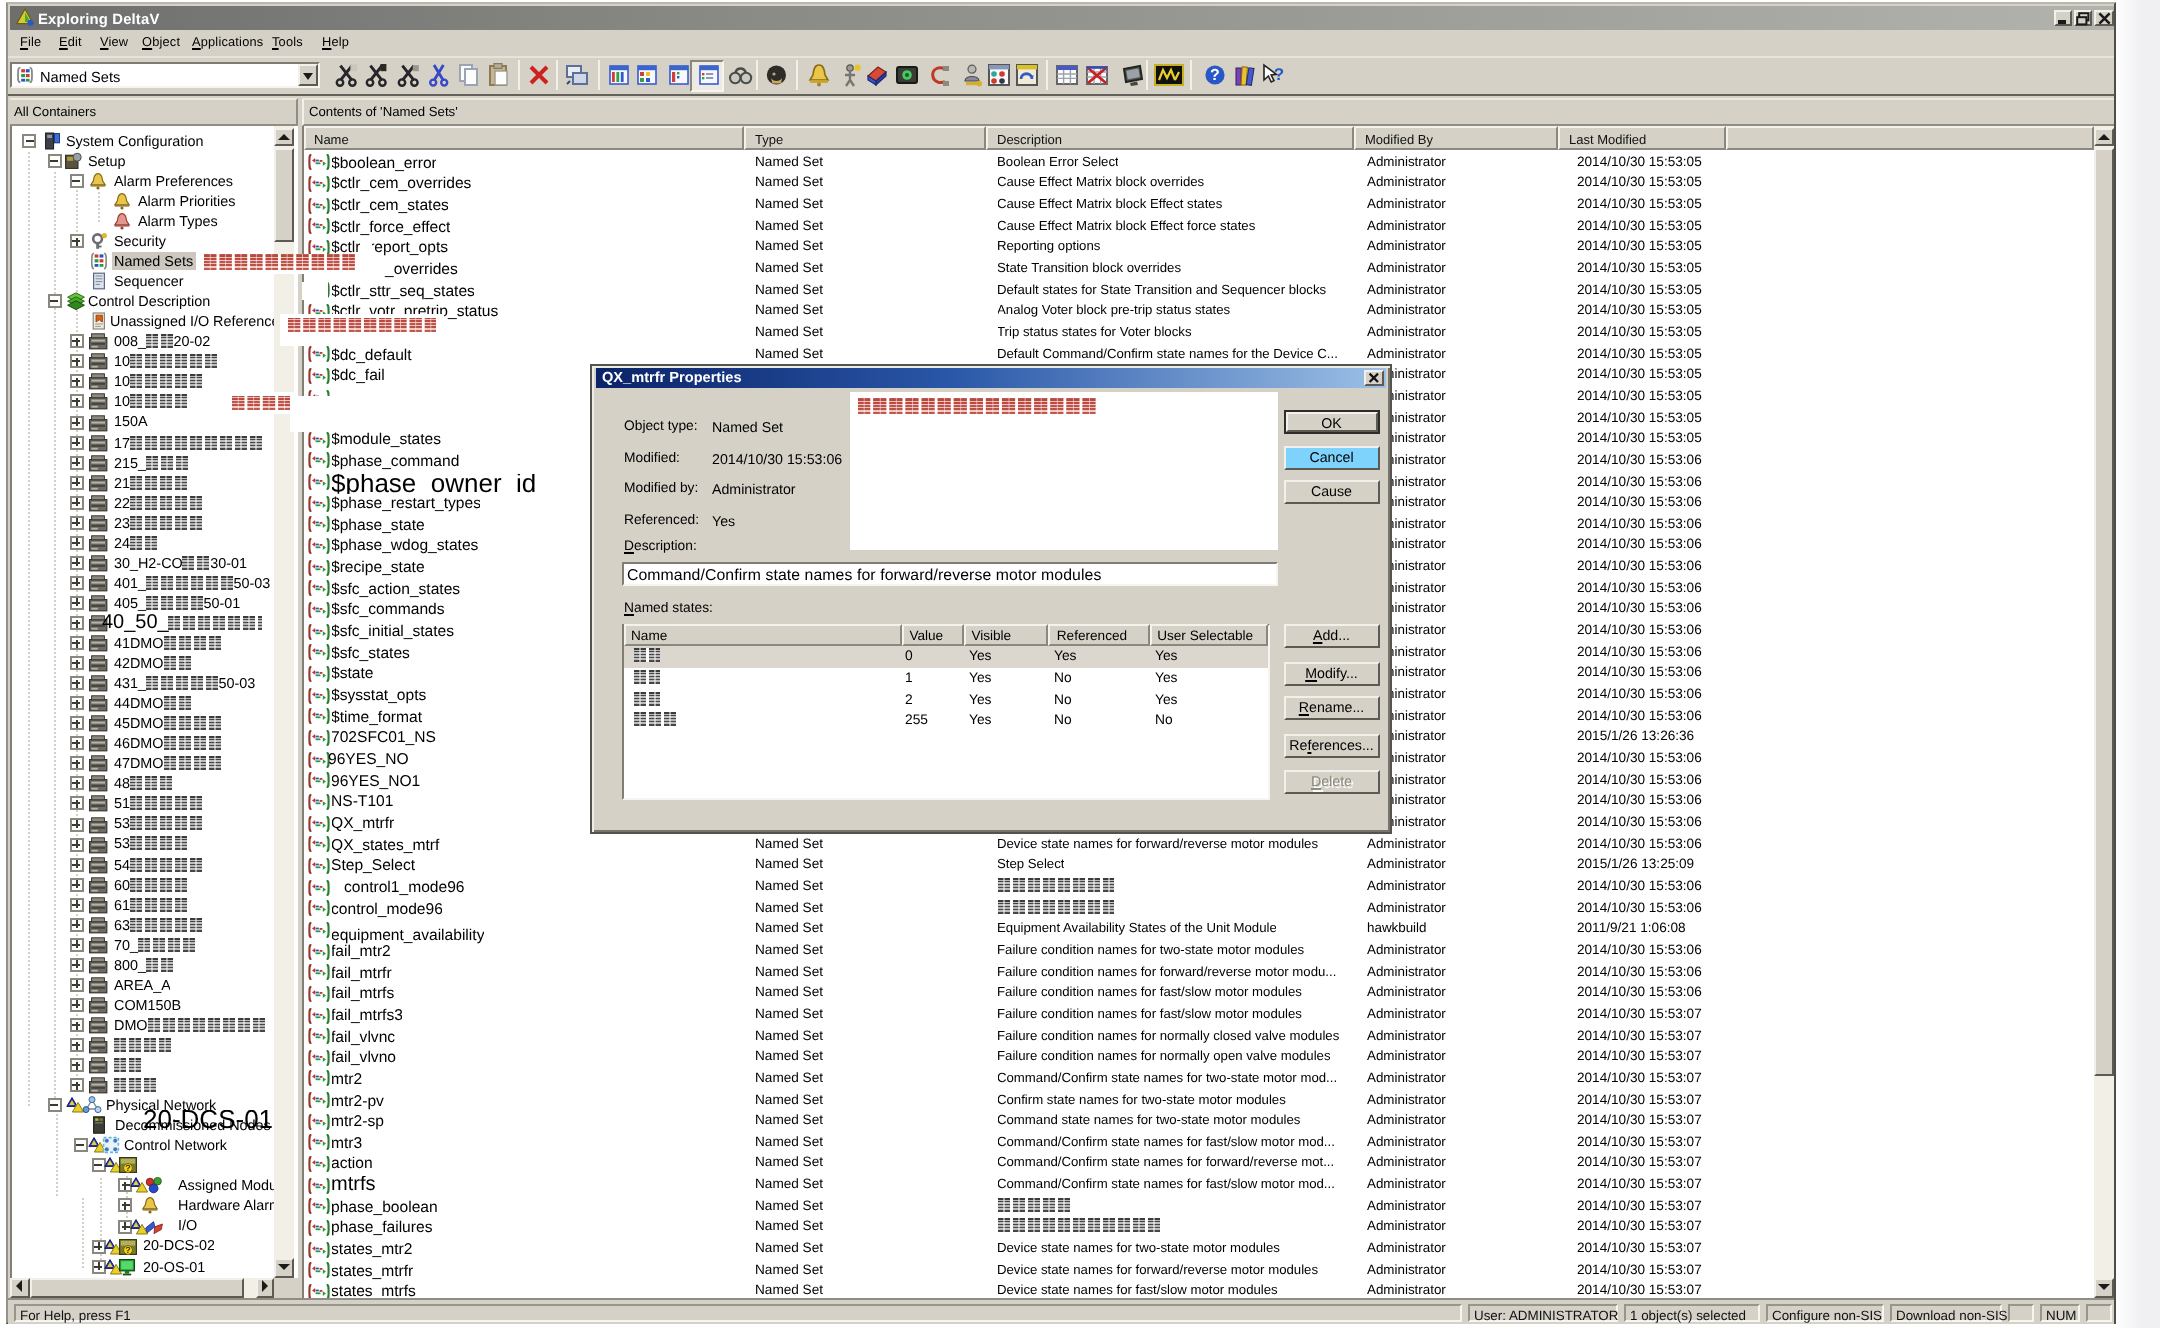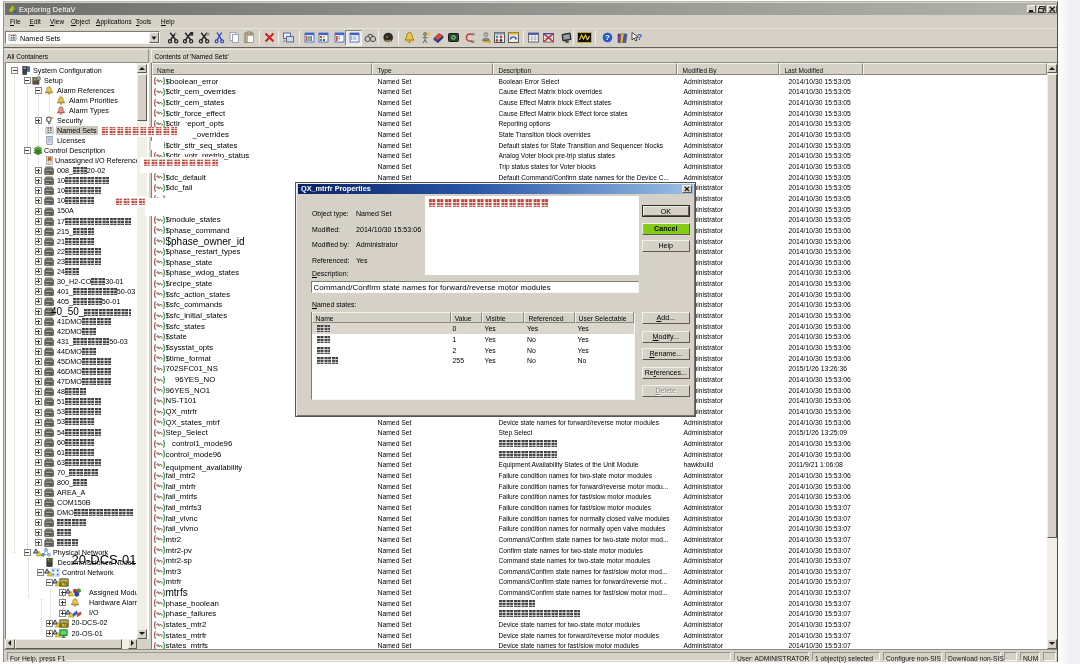--- a/index.html
+++ b/index.html
@@ -16,21 +16,21 @@
 
 </style></head><body>
 <div class="a" style="left:1058px;top:0;width:22px;height:664px;background:linear-gradient(90deg,#fff,#f0f0f3 55%)"></div>
 <div class="a" style="left:3px;top:1px;width:1055px;height:661px;background:#d5d1c7;border-left:1px solid #94918a;border-top:1px solid #b9b6ae;border-right:1px solid #504e48;border-bottom:1px solid #504e48"></div>
 <div class="a" style="left:5px;top:3px;width:1052px;height:11.5px;background:linear-gradient(90deg,#6e6e6d,#8a8a86 35%,#b3b3ad)"></div>
 <svg class="a" style="left:7.5px;top:4px" width="9" height="9">
     <path d="M4.5 0.5 L8.6 7.8 L0.4 7.8 Z" fill="#d8c92e" stroke="#6a6010" stroke-width="0.6"></path>
     <path d="M4.5 2.2 L7.2 7 L4.5 7 Z" fill="#3fae3c"></path>
     <circle cx="7.2" cy="7.4" r="1.5" fill="#2b57c8"></circle>
   </svg>
-<div class="t" style="left:19px;top:4.6px;font-weight:normal;color:#fff;font-size:7.4px;letter-spacing:0.1px">Exploring DeltaV</div>
+<div class="t" style="left:19px;top:4.6px;font-weight:bold;color:#fff;font-size:7.4px;letter-spacing:0.1px">Exploring DeltaV</div>
 <div class="a bev" style="left:1026.5px;top:4.5px;width:9.5px;height:8.5px"></div>
 <div class="a bev" style="left:1036.5px;top:4.5px;width:9.5px;height:8.5px"></div>
 <div class="a bev" style="left:1047px;top:4.5px;width:9.5px;height:8.5px"></div>
 <div class="a" style="left:1028.5px;top:10.2px;width:4.5px;height:1.6px;background:#1a1a1a"></div>
 <svg class="a" style="left:1038px;top:5.5px" width="7" height="7">
     <rect x="1.6" y="0.6" width="4.6" height="3.6" fill="none" stroke="#1a1a1a" stroke-width="1"></rect>
     <rect x="0.6" y="2.6" width="4.6" height="3.6" fill="#d5d1c7" stroke="#1a1a1a" stroke-width="1"></rect>
   </svg>
 <svg class="a" style="left:1048.5px;top:5.5px" width="7" height="7">
     <path d="M0.7 0.7 L5.8 5.8 M5.8 0.7 L0.7 5.8" stroke="#1a1a1a" stroke-width="1.3"></path>
@@ -257,21 +257,21 @@
     <circle cx="6.6" cy="2.6" r="2" fill="#9aa0a8" stroke="#4a5058" stroke-width="0.5"></circle>
   </svg>
 <div class="t" style="left:44px;top:75.8px;font-size:7.2px;max-width:93px;overflow:hidden">Setup</div>
 <div class="a" style="left:34.5px;top:86.9px;width:7px;height:7px;background:#fdfdfb;border:1px solid #8a887e"></div>
 <div class="a" style="left:36.0px;top:89.9px;width:4px;height:1px;background:#3a3a36"></div>
 <svg class="a" style="left:43.5px;top:85.9px" width="10" height="9">
     <path d="M5 0.8 C3.3 0.8 2.9 2.2 2.7 4.4 L1.4 6.4 L8.6 6.4 L7.3 4.4 C7.1 2.2 6.7 0.8 5 0.8 Z" fill="#e9c548" stroke="#8a6a18" stroke-width="0.6"></path>
     <rect x="1.4" y="6.4" width="7.2" height="1" fill="#8a6a18" opacity="0.7"></rect>
     <circle cx="5" cy="8" r="0.8" fill="#8a6a18"></circle>
   </svg>
-<div class="t" style="left:57px;top:85.8px;font-size:7.2px;max-width:80px;overflow:hidden">Alarm References</div>
+<div class="t" style="left:57px;top:85.8px;font-size:7.2px;max-width:80px;overflow:hidden">Alarm Preferences</div>
 <svg class="a" style="left:56px;top:95.95px" width="10" height="9">
     <path d="M5 0.8 C3.3 0.8 2.9 2.2 2.7 4.4 L1.4 6.4 L8.6 6.4 L7.3 4.4 C7.1 2.2 6.7 0.8 5 0.8 Z" fill="#e9c548" stroke="#8a6a18" stroke-width="0.6"></path>
     <rect x="1.4" y="6.4" width="7.2" height="1" fill="#8a6a18" opacity="0.7"></rect>
     <circle cx="5" cy="8" r="0.8" fill="#8a6a18"></circle>
   </svg>
 <div class="t" style="left:69px;top:95.9px;font-size:7.2px;max-width:68px;overflow:hidden">Alarm Priorities</div>
 <svg class="a" style="left:56px;top:106.0px" width="10" height="9">
     <path d="M5 0.8 C3.3 0.8 2.9 2.2 2.7 4.4 L1.4 6.4 L8.6 6.4 L7.3 4.4 C7.1 2.2 6.7 0.8 5 0.8 Z" fill="#e2968e" stroke="#9a4030" stroke-width="0.6"></path>
     <rect x="1.4" y="6.4" width="7.2" height="1" fill="#9a4030" opacity="0.7"></rect>
     <circle cx="5" cy="8" r="0.8" fill="#9a4030"></circle>
@@ -296,21 +296,21 @@
     <rect x="4.8" y="3.6" width="1.9" height="1.6" fill="#d23a30"></rect>
     <rect x="2.3" y="6" width="1.9" height="1.4" fill="#2a50c8"></rect>
     <rect x="4.8" y="6" width="1.9" height="1.4" fill="#2a9a40"></rect>
   </svg>
 <div class="a" style="left:55.5px;top:125.6px;width:42px;height:9.6px;background:#ccc8bf"></div>
 <div class="t" style="left:57px;top:126.0px;font-size:7.2px;max-width:80px;overflow:hidden">Named Sets</div>
 <svg class="a" style="left:45px;top:136.15px" width="9" height="9">
     <rect x="1.8" y="0.6" width="5.4" height="7.8" fill="#dde2ea" stroke="#5a6a85" stroke-width="0.6"></rect>
     <path d="M2.8 2 L6.2 2 M2.8 3.4 L6.2 3.4 M2.8 4.8 L6.2 4.8 M2.8 6.2 L5 6.2" stroke="#7a8aa5" stroke-width="0.5"></path>
   </svg>
-<div class="t" style="left:57px;top:136.1px;font-size:7.2px;max-width:80px;overflow:hidden">Licenses</div>
+<div class="t" style="left:57px;top:136.1px;font-size:7.2px;max-width:80px;overflow:hidden">Sequencer</div>
 <div class="a" style="left:23.5px;top:147.2px;width:7px;height:7px;background:#fdfdfb;border:1px solid #8a887e"></div>
 <div class="a" style="left:25.0px;top:150.2px;width:4px;height:1px;background:#3a3a36"></div>
 <svg class="a" style="left:32.5px;top:146.2px" width="10" height="9">
     <path d="M5 0.4 L9.2 2.6 L5 4.8 L0.8 2.6 Z" fill="#67c23e" stroke="#2a6a14" stroke-width="0.5"></path>
     <path d="M5 2.4 L9.2 4.6 L5 6.8 L0.8 4.6 Z" fill="#46a82a" stroke="#2a6a14" stroke-width="0.5"></path>
     <path d="M5 4.4 L9.2 6.6 L5 8.8 L0.8 6.6 Z" fill="#2f8a1e" stroke="#1c4a0c" stroke-width="0.5"></path>
   </svg>
 <div class="t" style="left:44px;top:146.1px;font-size:7.2px;max-width:93px;overflow:hidden">Control Description</div>
 <svg class="a" style="left:45px;top:156.25px" width="9" height="9">
     <rect x="1.6" y="0.5" width="5.6" height="8" fill="#eceadf" stroke="#8a877a" stroke-width="0.6"></rect>
@@ -1065,21 +1065,21 @@
 <div class="t" style="left:788.5px;top:225.87px;font-size:6.8px">2014/10/30 15:53:06</div>
 <svg class="a" style="left:153.5px;top:237.125px" width="11" height="8">
     <path d="M1.7 0.4 C0.7 0.4 0.7 1.5 0.7 4 C0.7 6.5 0.7 7.6 1.7 7.6" fill="none" stroke="#97362a" stroke-width="1.05"></path>
     <path d="M9.3 0.4 C10.3 0.4 10.3 1.5 10.3 4 C10.3 6.5 10.3 7.6 9.3 7.6" fill="none" stroke="#2e7c30" stroke-width="1.05"></path>
     <path d="M2 3.2 L3.6 2 L3.6 4.4 Z" fill="#cc3328"></path>
     <rect x="3.8" y="2.8" width="1.6" height="0.9" fill="#2a50c8"></rect>
     <rect x="3.8" y="4.2" width="2.4" height="0.9" fill="#2a9a40"></rect>
     <path d="M9 4.8 L7.4 3.6 L7.4 6 Z" fill="#2a9a40"></path>
     <rect x="5.8" y="3" width="1.4" height="0.9" fill="#cc3328"></rect>
   </svg>
-<div class="t" style="left:165.5px;top:236.525px;font-size:10px;max-width:200px;overflow:hidden">$phase_owner_id</div>
+<div class="t" style="left:165.5px;top:236.525px;font-size:13px;max-width:200px;overflow:hidden">$phase_owner_id</div>
 <div class="t" style="left:377.5px;top:236.525px;font-size:6.8px">Named Set</div>
 <div class="t" style="left:498.5px;top:236.525px;font-size:6.6px;max-width:178px;overflow:hidden">Phase owner</div>
 <div class="t" style="left:683.5px;top:236.525px;font-size:6.7px">Administrator</div>
 <div class="t" style="left:788.5px;top:236.525px;font-size:6.8px">2014/10/30 15:53:06</div>
 <svg class="a" style="left:153.5px;top:247.78px" width="11" height="8">
     <path d="M1.7 0.4 C0.7 0.4 0.7 1.5 0.7 4 C0.7 6.5 0.7 7.6 1.7 7.6" fill="none" stroke="#97362a" stroke-width="1.05"></path>
     <path d="M9.3 0.4 C10.3 0.4 10.3 1.5 10.3 4 C10.3 6.5 10.3 7.6 9.3 7.6" fill="none" stroke="#2e7c30" stroke-width="1.05"></path>
     <path d="M2 3.2 L3.6 2 L3.6 4.4 Z" fill="#cc3328"></path>
     <rect x="3.8" y="2.8" width="1.6" height="0.9" fill="#2a50c8"></rect>
     <rect x="3.8" y="4.2" width="2.4" height="0.9" fill="#2a9a40"></rect>
@@ -1246,21 +1246,21 @@
 <div class="t" style="left:788.5px;top:364.385px;font-size:6.8px">2015/1/26 13:26:36</div>
 <svg class="a" style="left:153.5px;top:375.64px" width="11" height="8">
     <path d="M1.7 0.4 C0.7 0.4 0.7 1.5 0.7 4 C0.7 6.5 0.7 7.6 1.7 7.6" fill="none" stroke="#97362a" stroke-width="1.05"></path>
     <path d="M9.3 0.4 C10.3 0.4 10.3 1.5 10.3 4 C10.3 6.5 10.3 7.6 9.3 7.6" fill="none" stroke="#2e7c30" stroke-width="1.05"></path>
     <path d="M2 3.2 L3.6 2 L3.6 4.4 Z" fill="#cc3328"></path>
     <rect x="3.8" y="2.8" width="1.6" height="0.9" fill="#2a50c8"></rect>
     <rect x="3.8" y="4.2" width="2.4" height="0.9" fill="#2a9a40"></rect>
     <path d="M9 4.8 L7.4 3.6 L7.4 6 Z" fill="#2a9a40"></path>
     <rect x="5.8" y="3" width="1.4" height="0.9" fill="#cc3328"></rect>
   </svg>
-<div class="t" style="left:175px;top:375.03999999999996px;font-size:7.8px;max-width:200px;overflow:hidden">96YES_NO</div>
+<div class="t" style="left:164px;top:375.03999999999996px;font-size:7.8px;max-width:200px;overflow:hidden">96YES_NO</div>
 <div class="t" style="left:377.5px;top:375.03999999999996px;font-size:6.8px">Named Set</div>
 <div class="t" style="left:683.5px;top:375.03999999999996px;font-size:6.7px">Administrator</div>
 <div class="t" style="left:788.5px;top:375.03999999999996px;font-size:6.8px">2014/10/30 15:53:06</div>
 <svg class="a" style="left:153.5px;top:386.295px" width="11" height="8">
     <path d="M1.7 0.4 C0.7 0.4 0.7 1.5 0.7 4 C0.7 6.5 0.7 7.6 1.7 7.6" fill="none" stroke="#97362a" stroke-width="1.05"></path>
     <path d="M9.3 0.4 C10.3 0.4 10.3 1.5 10.3 4 C10.3 6.5 10.3 7.6 9.3 7.6" fill="none" stroke="#2e7c30" stroke-width="1.05"></path>
     <path d="M2 3.2 L3.6 2 L3.6 4.4 Z" fill="#cc3328"></path>
     <rect x="3.8" y="2.8" width="1.6" height="0.9" fill="#2a50c8"></rect>
     <rect x="3.8" y="4.2" width="2.4" height="0.9" fill="#2a9a40"></rect>
     <path d="M9 4.8 L7.4 3.6 L7.4 6 Z" fill="#2a9a40"></path>
@@ -1509,21 +1509,21 @@
 <div class="t" style="left:788.5px;top:566.8299999999999px;font-size:6.8px">2014/10/30 15:53:07</div>
 <svg class="a" style="left:153.5px;top:578.0849999999999px" width="11" height="8">
     <path d="M1.7 0.4 C0.7 0.4 0.7 1.5 0.7 4 C0.7 6.5 0.7 7.6 1.7 7.6" fill="none" stroke="#97362a" stroke-width="1.05"></path>
     <path d="M9.3 0.4 C10.3 0.4 10.3 1.5 10.3 4 C10.3 6.5 10.3 7.6 9.3 7.6" fill="none" stroke="#2e7c30" stroke-width="1.05"></path>
     <path d="M2 3.2 L3.6 2 L3.6 4.4 Z" fill="#cc3328"></path>
     <rect x="3.8" y="2.8" width="1.6" height="0.9" fill="#2a50c8"></rect>
     <rect x="3.8" y="4.2" width="2.4" height="0.9" fill="#2a9a40"></rect>
     <path d="M9 4.8 L7.4 3.6 L7.4 6 Z" fill="#2a9a40"></path>
     <rect x="5.8" y="3" width="1.4" height="0.9" fill="#cc3328"></rect>
   </svg>
-<div class="t" style="left:165.5px;top:577.4849999999999px;font-size:7.8px;max-width:200px;overflow:hidden">mtrfr</div>
+<div class="t" style="left:165.5px;top:577.4849999999999px;font-size:7.8px;max-width:200px;overflow:hidden">action</div>
 <div class="t" style="left:377.5px;top:577.4849999999999px;font-size:6.8px">Named Set</div>
 <div class="t" style="left:498.5px;top:577.4849999999999px;font-size:6.6px;max-width:178px;overflow:hidden">Command/Confirm state names for forward/reverse mot...</div>
 <div class="t" style="left:683.5px;top:577.4849999999999px;font-size:6.7px">Administrator</div>
 <div class="t" style="left:788.5px;top:577.4849999999999px;font-size:6.8px">2014/10/30 15:53:07</div>
 <svg class="a" style="left:153.5px;top:588.7399999999999px" width="11" height="8">
     <path d="M1.7 0.4 C0.7 0.4 0.7 1.5 0.7 4 C0.7 6.5 0.7 7.6 1.7 7.6" fill="none" stroke="#97362a" stroke-width="1.05"></path>
     <path d="M9.3 0.4 C10.3 0.4 10.3 1.5 10.3 4 C10.3 6.5 10.3 7.6 9.3 7.6" fill="none" stroke="#2e7c30" stroke-width="1.05"></path>
     <path d="M2 3.2 L3.6 2 L3.6 4.4 Z" fill="#cc3328"></path>
     <rect x="3.8" y="2.8" width="1.6" height="0.9" fill="#2a50c8"></rect>
     <rect x="3.8" y="4.2" width="2.4" height="0.9" fill="#2a9a40"></rect>
@@ -1688,24 +1688,24 @@
 <div class="t" style="left:577.5px;top:345.49999999999994px;font-size:6.9px;z-index:51;">Yes</div>
 <div class="t" style="left:316.5px;top:356.19999999999993px;font-size:6.9px;z-index:51;"><span class="cjk" style="width:21.3px;height:7.0px;background-size:7.5px 100%,auto"></span></div>
 <div class="t" style="left:452.5px;top:356.19999999999993px;font-size:6.9px;z-index:51;">255</div>
 <div class="t" style="left:484.5px;top:356.19999999999993px;font-size:6.9px;z-index:51;">Yes</div>
 <div class="t" style="left:527px;top:356.19999999999993px;font-size:6.9px;z-index:51;">No</div>
 <div class="t" style="left:577.5px;top:356.19999999999993px;font-size:6.9px;z-index:51;">No</div>
 <div class="a" style="left:641.5px;top:204.6px;width:48.5px;height:12.3px;border:1px solid #2e2d29;z-index:51">
     <div style="width:100%;height:100%;background:#d5d1c7;border-top:1px solid #f2f0ea;border-left:1px solid #f2f0ea;border-right:1px solid #5c5a52;border-bottom:1px solid #5c5a52;text-align:center;font-size:7.1px;line-height:10.3px;color:#000;">OK</div>
   </div>
 <div class="a" style="left:641.5px;top:222.6px;width:48.5px;height:12.3px;z-index:51">
-    <div style="width:100%;height:100%;background:#84cc16;border-top:1px solid #f2f0ea;border-left:1px solid #f2f0ea;border-right:1px solid #5c5a52;border-bottom:1px solid #5c5a52;text-align:center;font-size:7.1px;line-height:10.3px;color:#000;font-weight:bold;">Cancel</div>
+    <div style="width:100%;height:100%;background:#7dd3fc;border-top:1px solid #f2f0ea;border-left:1px solid #f2f0ea;border-right:1px solid #5c5a52;border-bottom:1px solid #5c5a52;text-align:center;font-size:7.1px;line-height:10.3px;color:#000;">Cancel</div>
   </div>
 <div class="a" style="left:641.5px;top:240.1px;width:48.5px;height:12.3px;z-index:51">
-    <div style="width:100%;height:100%;background:#d5d1c7;border-top:1px solid #f2f0ea;border-left:1px solid #f2f0ea;border-right:1px solid #5c5a52;border-bottom:1px solid #5c5a52;text-align:center;font-size:7.1px;line-height:10.3px;color:#000;">Help</div>
+    <div style="width:100%;height:100%;background:#d5d1c7;border-top:1px solid #f2f0ea;border-left:1px solid #f2f0ea;border-right:1px solid #5c5a52;border-bottom:1px solid #5c5a52;text-align:center;font-size:7.1px;line-height:10.3px;color:#000;">Cause</div>
   </div>
 <div class="a" style="left:641.5px;top:312.2px;width:48.5px;height:12.3px;z-index:51">
     <div style="width:100%;height:100%;background:#d5d1c7;border-top:1px solid #f2f0ea;border-left:1px solid #f2f0ea;border-right:1px solid #5c5a52;border-bottom:1px solid #5c5a52;text-align:center;font-size:7.1px;line-height:10.3px;color:#000;"><u>A</u>dd...</div>
   </div>
 <div class="a" style="left:641.5px;top:330.5px;width:48.5px;height:12.3px;z-index:51">
     <div style="width:100%;height:100%;background:#d5d1c7;border-top:1px solid #f2f0ea;border-left:1px solid #f2f0ea;border-right:1px solid #5c5a52;border-bottom:1px solid #5c5a52;text-align:center;font-size:7.1px;line-height:10.3px;color:#000;"><u>M</u>odify...</div>
   </div>
 <div class="a" style="left:641.5px;top:348.1px;width:48.5px;height:12.3px;z-index:51">
     <div style="width:100%;height:100%;background:#d5d1c7;border-top:1px solid #f2f0ea;border-left:1px solid #f2f0ea;border-right:1px solid #5c5a52;border-bottom:1px solid #5c5a52;text-align:center;font-size:7.1px;line-height:10.3px;color:#000;"><u>R</u>ename...</div>
   </div>

